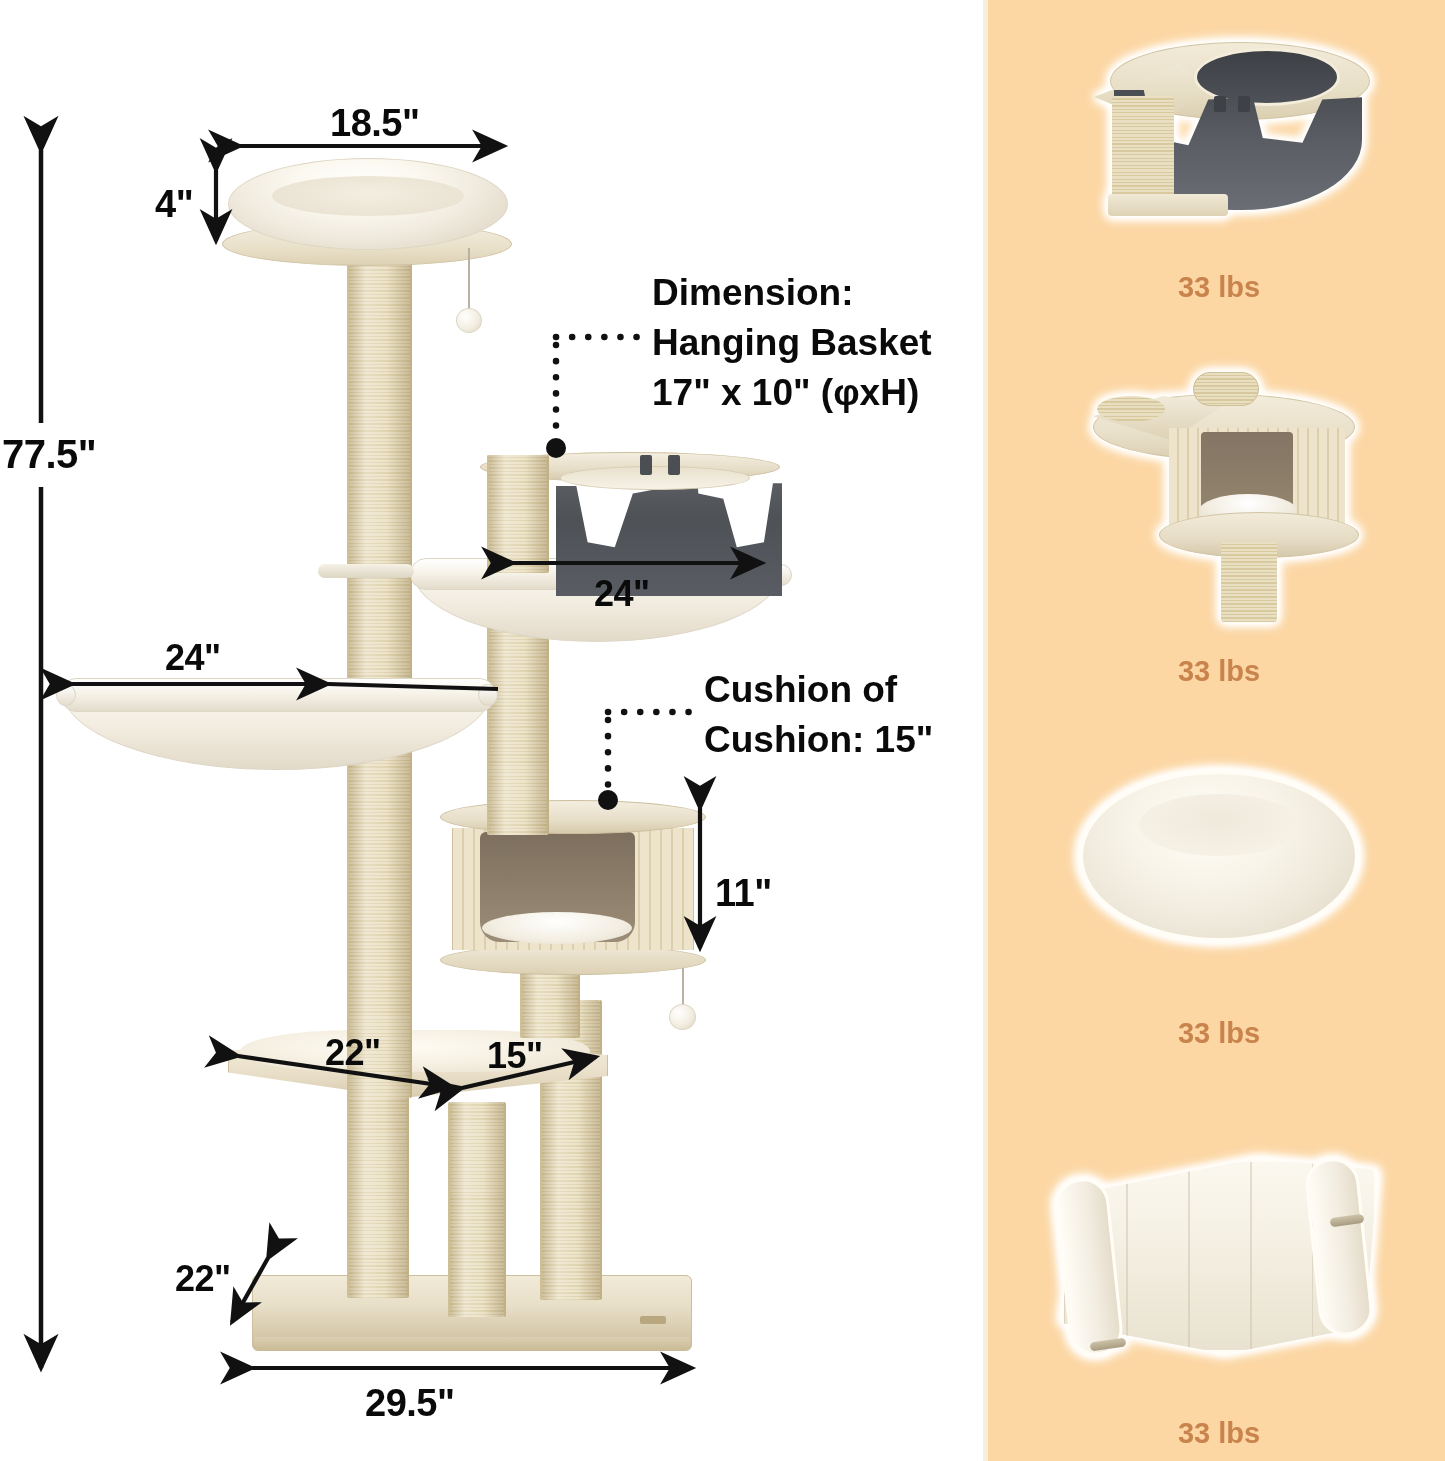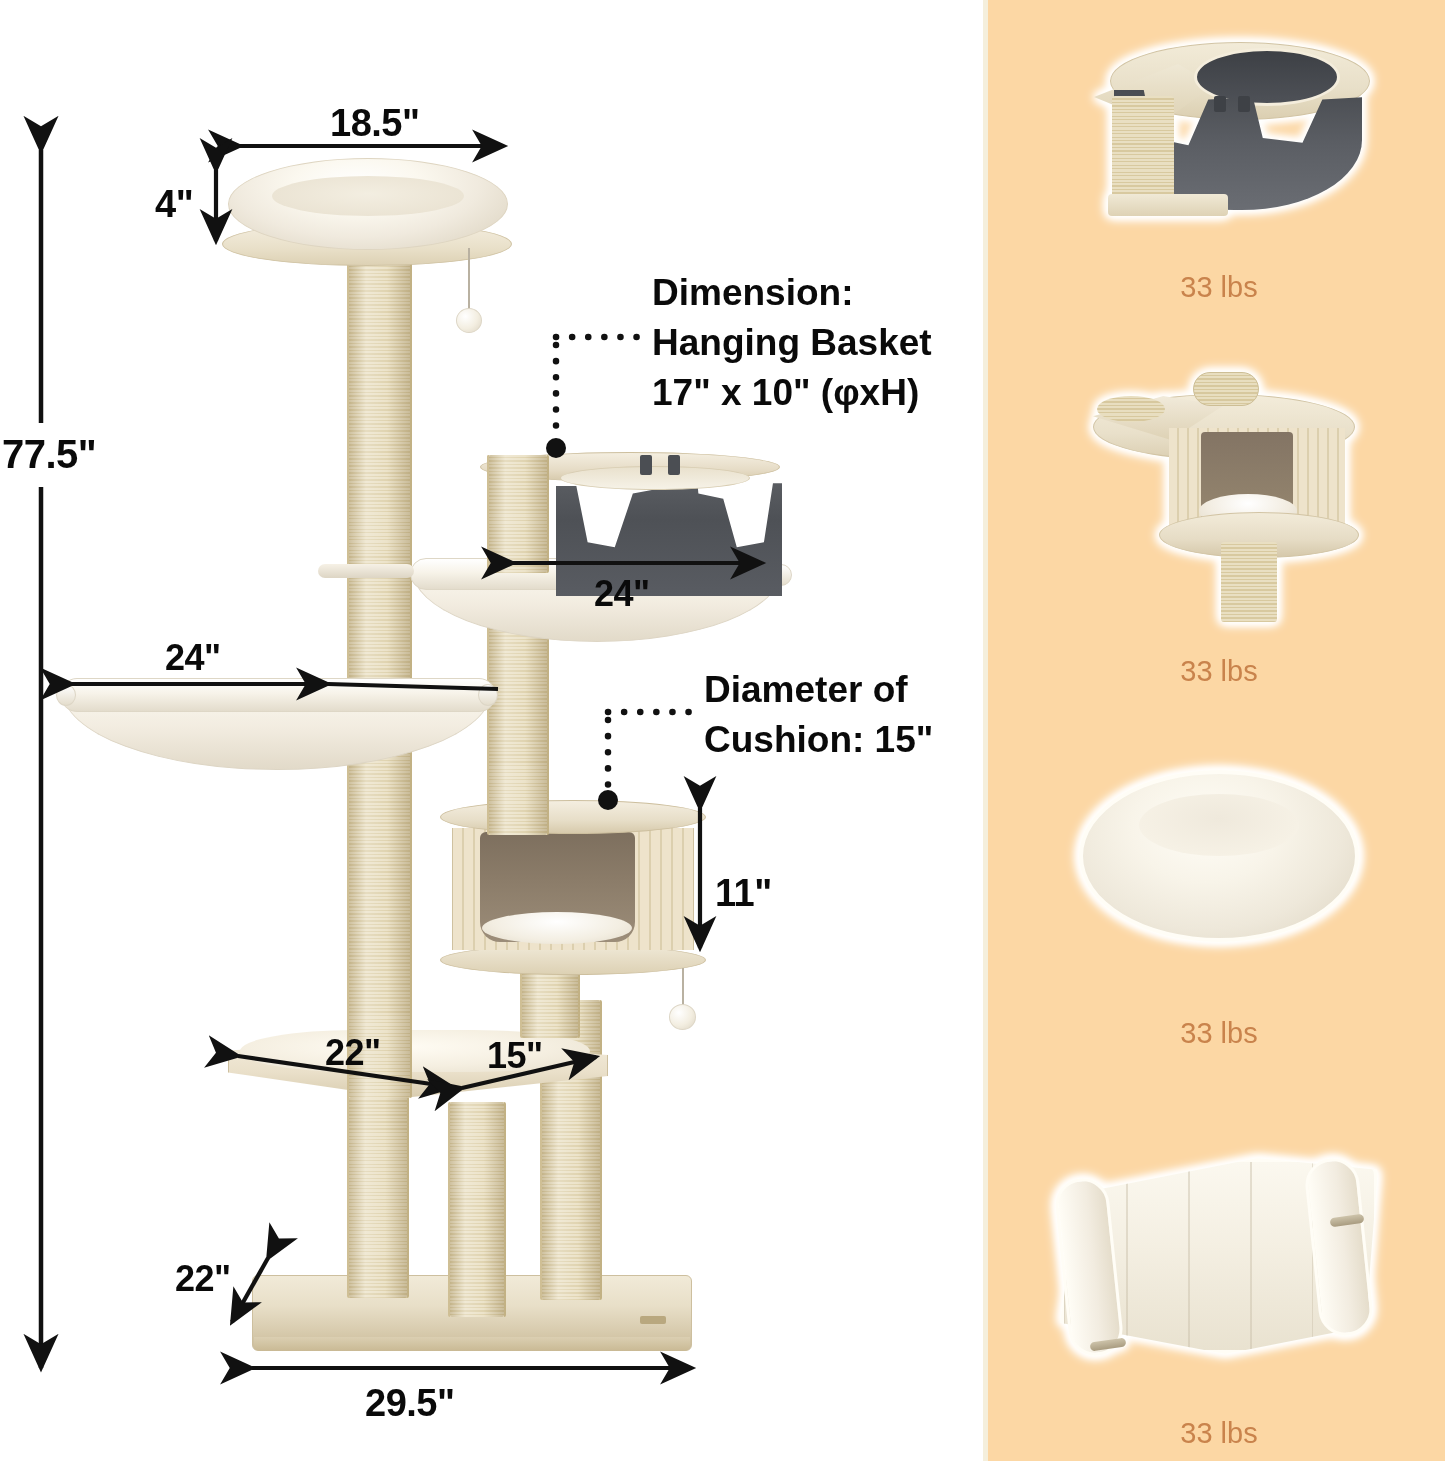--- a/index.html
+++ b/index.html
@@ -100,21 +100,21 @@
     position:absolute; left:983px; top:0; width:462px; height:1461px;
     background: #fcd7a4;
     border-left: 5px solid #f5efdc;
   }
   .part-card {
     position:absolute; left:0; width:462px;
     display:flex; flex-direction:column; align-items:center; justify-content:flex-start;
   }
   .part-art { position:relative; }
   .part-weight {
-    font-weight: normal;
+    font-weight: bold;
     font-size: 29px;
     color: #c9834c;
     letter-spacing: 0px;
   }
 
   .halo { filter: drop-shadow(0 0 4px #fff) drop-shadow(0 0 4px #fff) drop-shadow(0 0 3px #fff); }
 </style>
 </head>
 <body>
 
@@ -272,21 +272,21 @@
 
     <div class="dim-label" style="left:365px; top:1382px; font-size:38px;">29.5"</div>
 
     <div class="note-text" style="left:652px; top:268px; font-size:37px;">
       <div>Dimension:</div>
       <div>Hanging Basket</div>
       <div>17" x 10" (φxH)</div>
     </div>
 
     <div class="note-text" style="left:704px; top:665px; font-size:37px;">
-      <div>Diameter of</div>
+      <div>Cushion of</div>
       <div>Cushion: 15"</div>
     </div>
   </div>
 
   <div id="right-panel">
 
     <div class="part-card" style="top:18px; height:300px;">
       <div class="part-art halo" style="width:330px; height:215px;">
         <div style="position:absolute;left:56px;top:24px;width:260px;height:78px;border-radius:50%;
                     background:linear-gradient(to bottom,#f2ebd8 0%,#e8dfc8 60%,#dbcfb1 100%);

